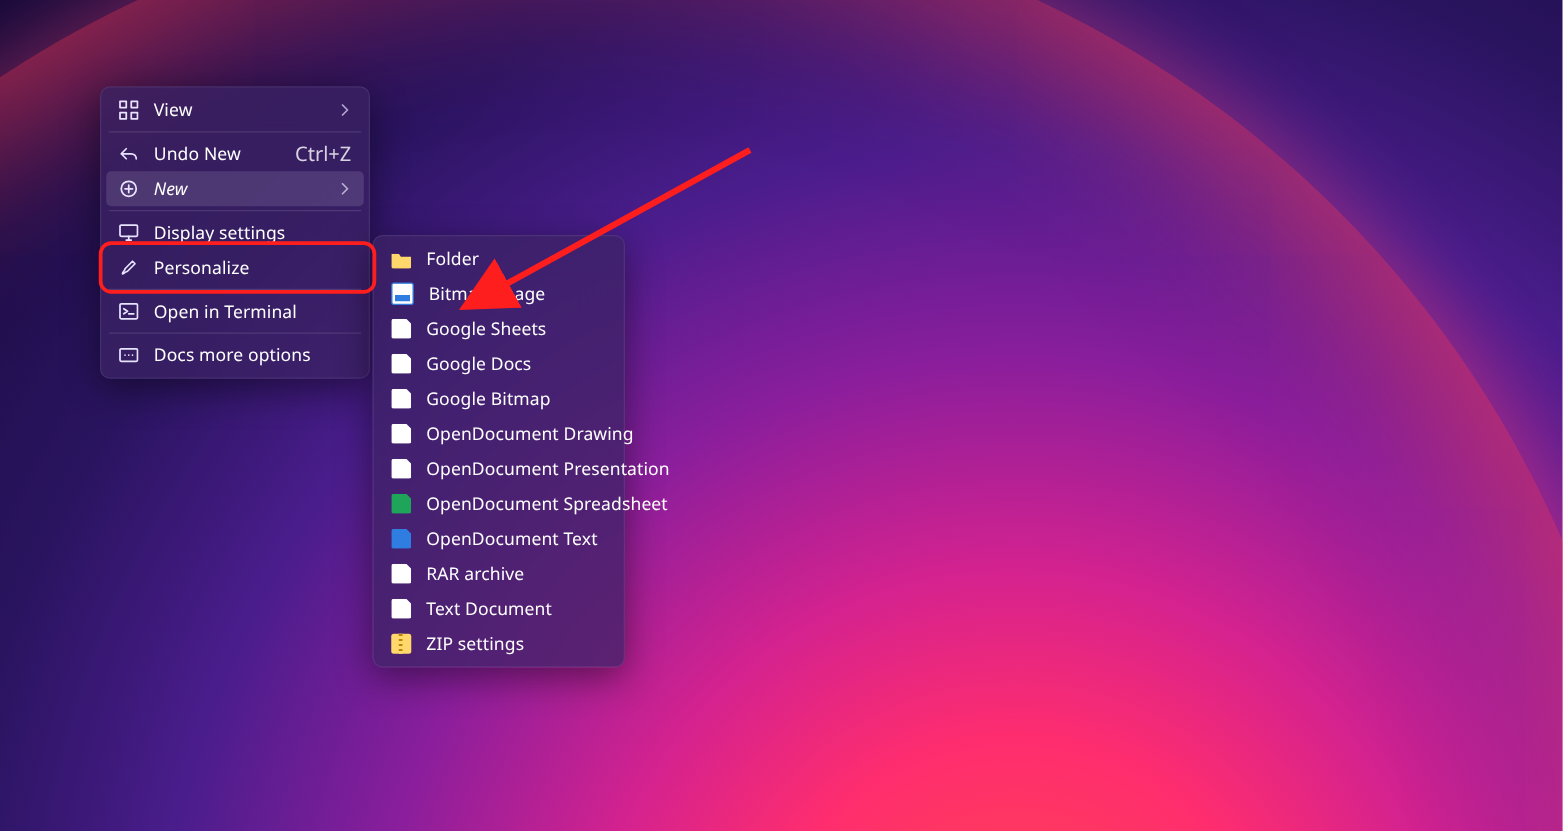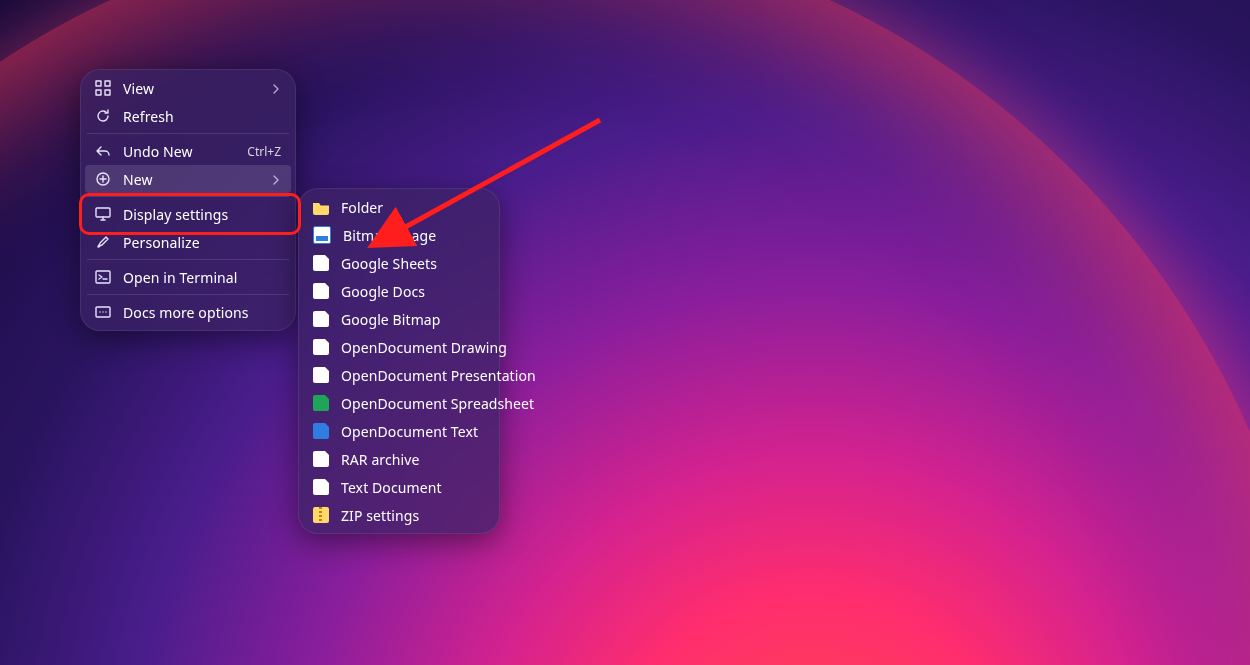--- a/index.html
+++ b/index.html
@@ -7,36 +7,36 @@
 .wallpaper{position:absolute;inset:0;
   background:
     radial-gradient(circle at 65% 120%, #ff4a4a 0%, #ff2d6e 18%, #d4228f 30%, #8a1e9c 45%, #4a1d8c 60%, #2a1460 75%, #160a3a 100%);
 }
 .circle{
   position:absolute;left:-380px;top:-80px;width:1700px;height:1700px;border-radius:50%;
   box-shadow:inset 0 0 120px 40px rgba(255,60,90,.6), 0 0 60px 10px rgba(255,70,110,.35);
   pointer-events:none;
 }
 .menu{
-  position:absolute;border-radius:20px;padding:4px 0;
+  position:absolute;border-radius:8px;padding:4px 0;
   background:rgba(60,35,100,.72);backdrop-filter:blur(20px);
   box-shadow:0 8px 30px rgba(0,0,0,.45);border:1px solid rgba(255,255,255,.08);
 }
 .menu hr{border:none;border-top:1px solid rgba(255,255,255,.12);margin:3px 6px;}
 .mi{
   display:flex;align-items:center;height:28px;margin:0 4px;padding:0 10px;border-radius:4px;
   cursor:default;user-select:none;gap:12px;position:relative;
 }
 .mi .ico{width:16px;height:16px;flex:0 0 16px;display:inline-flex;align-items:center;justify-content:center;}
 .mi .lbl{flex:1;white-space:nowrap;font-weight:400;letter-spacing:.1px;}
-.mi .rhs{opacity:.8;font-size:12px;margin-left:auto;}
+.mi .rhs{opacity:.8;font-size:16px;margin-left:auto;}
 .mi .chev{margin-left:auto;opacity:.7;}
 .menu.ctx{left:80px;top:69px;width:214px;}
 .menu.sub{left:298px;top:188px;width:200px;}
-.mi.active{background:rgba(255,255,255,.12);}
+.mi.active{background:rgba(255,255,255,.12);font-style:italic;}
 .highlight{
   position:absolute;left:79px;top:193px;width:216px;height:36px;border:3.5px solid #ff1e1e;border-radius:10px;z-index:5;pointer-events:none;
 }
 .arrow{position:absolute;z-index:6;pointer-events:none;}
 
 .s{stroke:#e8e3ff;stroke-width:1.4;fill:none;stroke-linecap:round;stroke-linejoin:round;}
 
 .fi{width:16px;height:16px;flex:0 0 16px;display:inline-block;border-radius:2px;}
 .fi.folder{background:#ffd76a;clip-path:polygon(0 25%,38% 25%,48% 40%,100% 40%,100% 100%,0 100%);}
 .fi.shortcut{background:#2f7de0;position:relative;}
@@ -66,28 +66,20 @@
           <rect class="s" x="10" y="10" width="5" height="5"></rect>
         </svg>
     </span>
     <span class="lbl">View</span>
     <span class="chev">
       <svg width="10" height="10" viewBox="0 0 10 10">
           <path class="s" d="M3 1l4 4-4 4"></path>
         </svg>
     </span>
   </div>
-  <div class="mi">
-    <span class="ico">
-      <svg viewBox="0 0 16 16">
-          <path class="s" d="M13 8a5 5 0 1 1-2-4M13 2v3h-3"></path>
-        </svg>
-    </span>
-    <span class="lbl">Refresh</span>
-  </div>
   <hr>
   <div class="mi">
     <span class="ico">
       <svg viewBox="0 0 16 16">
           <path class="s" d="M6 4 2 8l4 4M2 8h8a4 4 0 0 1 4 4"></path>
         </svg>
     </span>
     <span class="lbl">Undo New</span>
     <span class="rhs">Ctrl+Z</span>
   </div>

